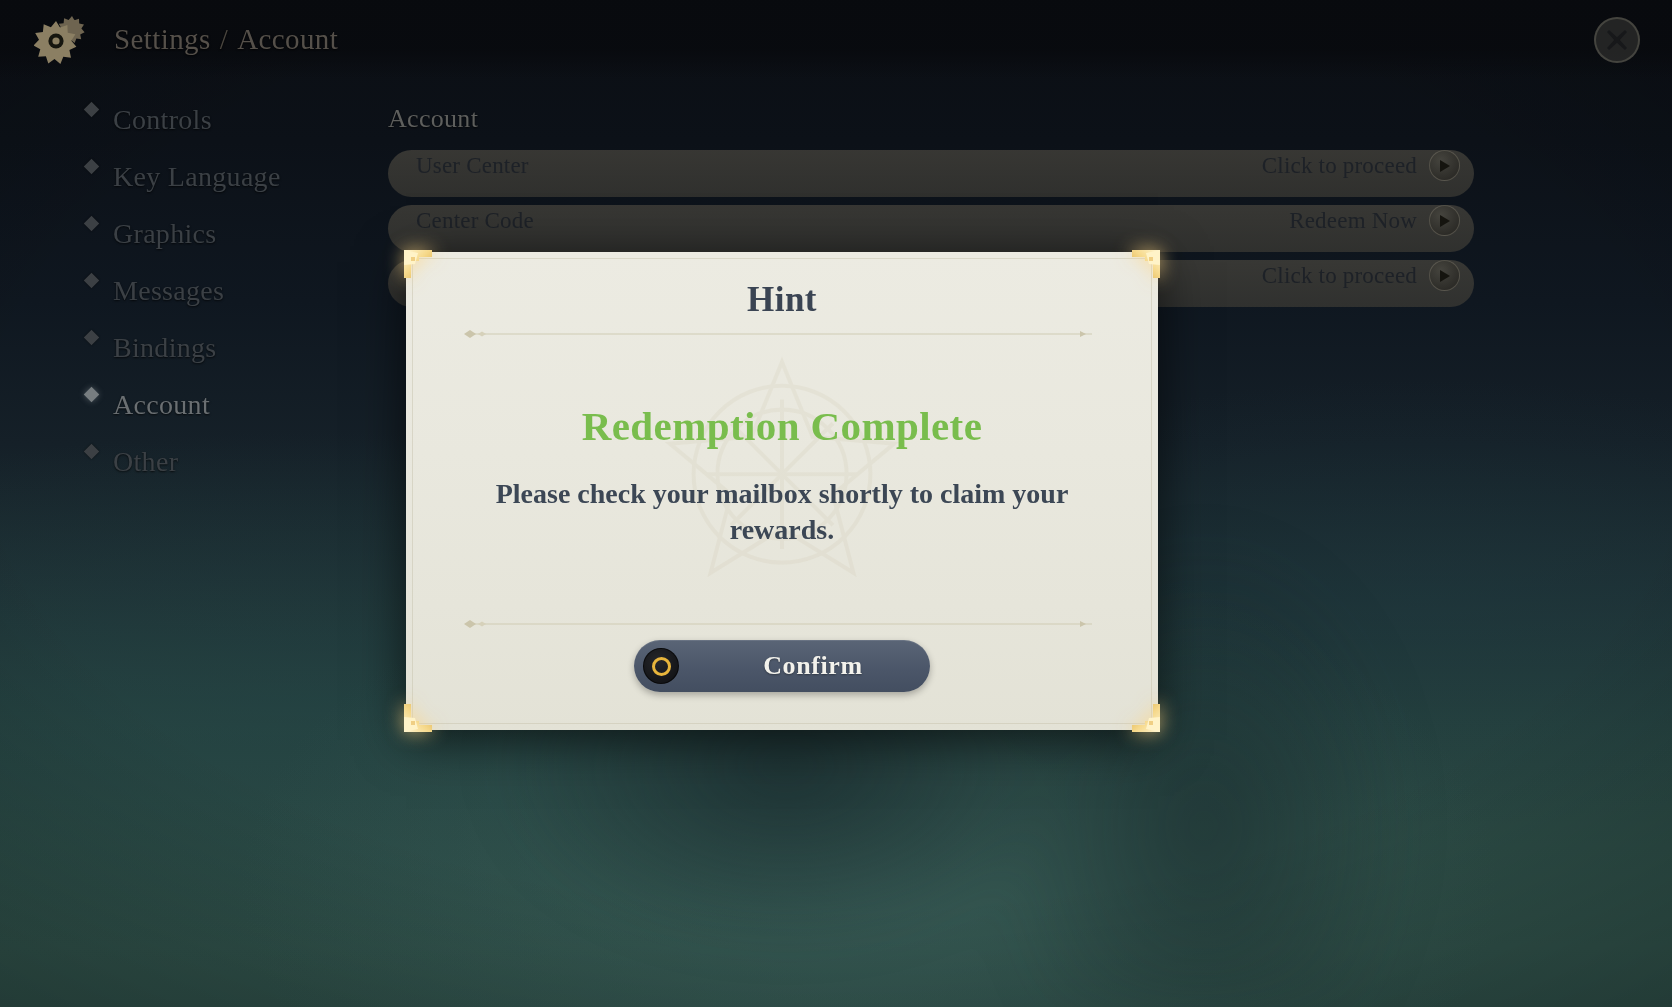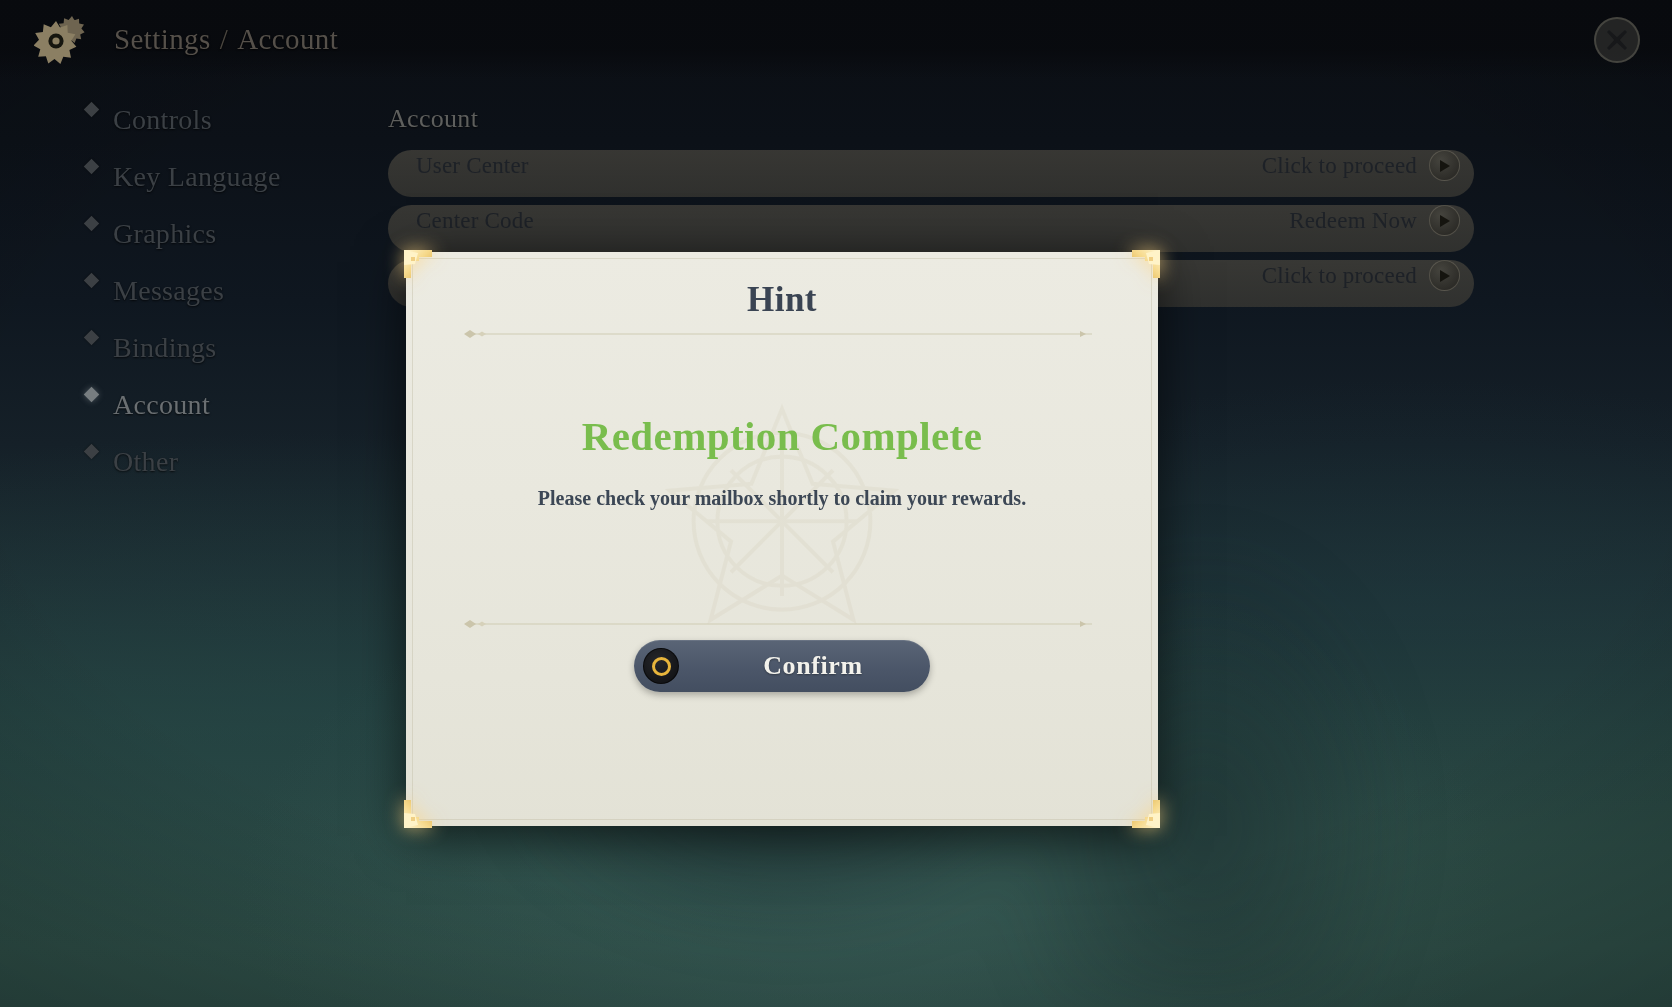--- a/index.html
+++ b/index.html
@@ -121,21 +121,21 @@
     background:radial-gradient(circle at 38% 32%, #45443e 0%, #2b2a26 78%);
     border:1px solid rgba(120,116,104,.5);
     display:flex; align-items:center; justify-content:center;
     flex:none;
   }
 
   
   #modal-overlay{ position:absolute; inset:0; }
   #modal{
     position:absolute; left:406px; top:252px;
-    width:752px; height:574px;
+    width:752px; height:478px;
     background:linear-gradient(180deg, #ecebe2 0%, #e9e8de 42%, #e6e5da 74%, #e3e2d6 100%);
     box-shadow:0 10px 46px rgba(0,0,0,.62);
   }
   #modal::before{
     content:""; position:absolute; inset:6px;
     border:1px solid rgba(196,190,168,.45);
     pointer-events:none;
   }
   #modal-watermark{
     position:absolute; left:50%; top:48%;
@@ -160,31 +160,31 @@
     font-size:35px; font-weight:bold;
     color:#3a4453; letter-spacing:.5px;
   }
   .divider{
     position:absolute; left:48px; width:656px; height:12px;
   }
   .divider.top{ top:76px; }
   .divider.bottom{ top:366px; }
 
   #modal-body{
-    position:absolute; left:48px; top:108px; width:656px;
+    position:absolute; left:48px; top:98px; width:656px;
   }
   #result-text{
     text-align:center;
     font-size:41px; font-weight:bold;
     color:#79bd4d; letter-spacing:.4px;
     margin-top:52px;
   }
   #message-text{
     text-align:center;
-    font-size:20px; font-weight:bold;
+    font-size:28px; font-weight:bold;
     color:#3c4755; line-height:1.28;
     margin-top:26px;
     padding:0 18px;
   }
 
   #confirm-button{
     position:absolute; left:50%; top:388px;
     transform:translateX(-50%);
     width:296px; height:52px;
     border-radius:26px;

